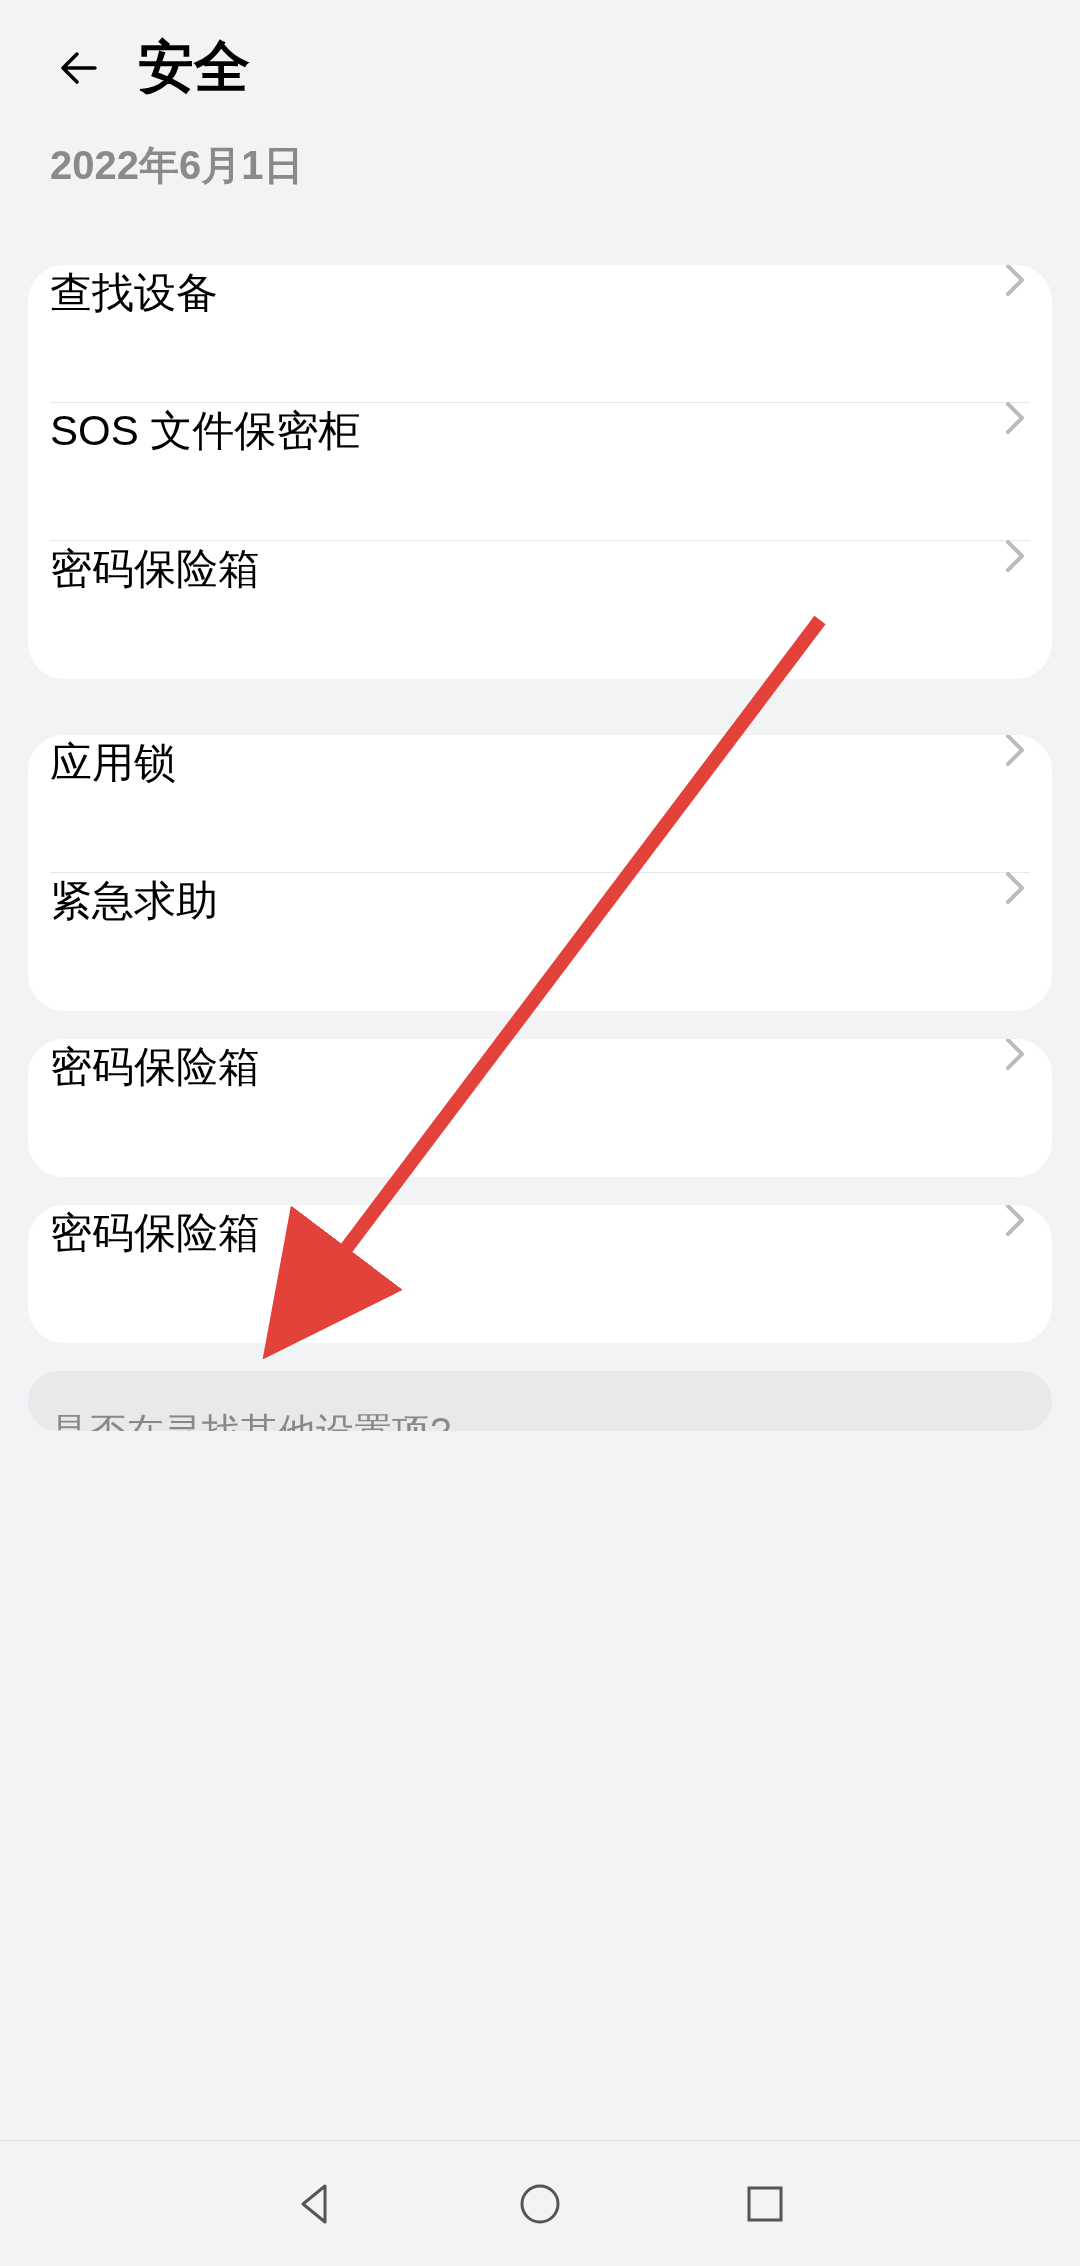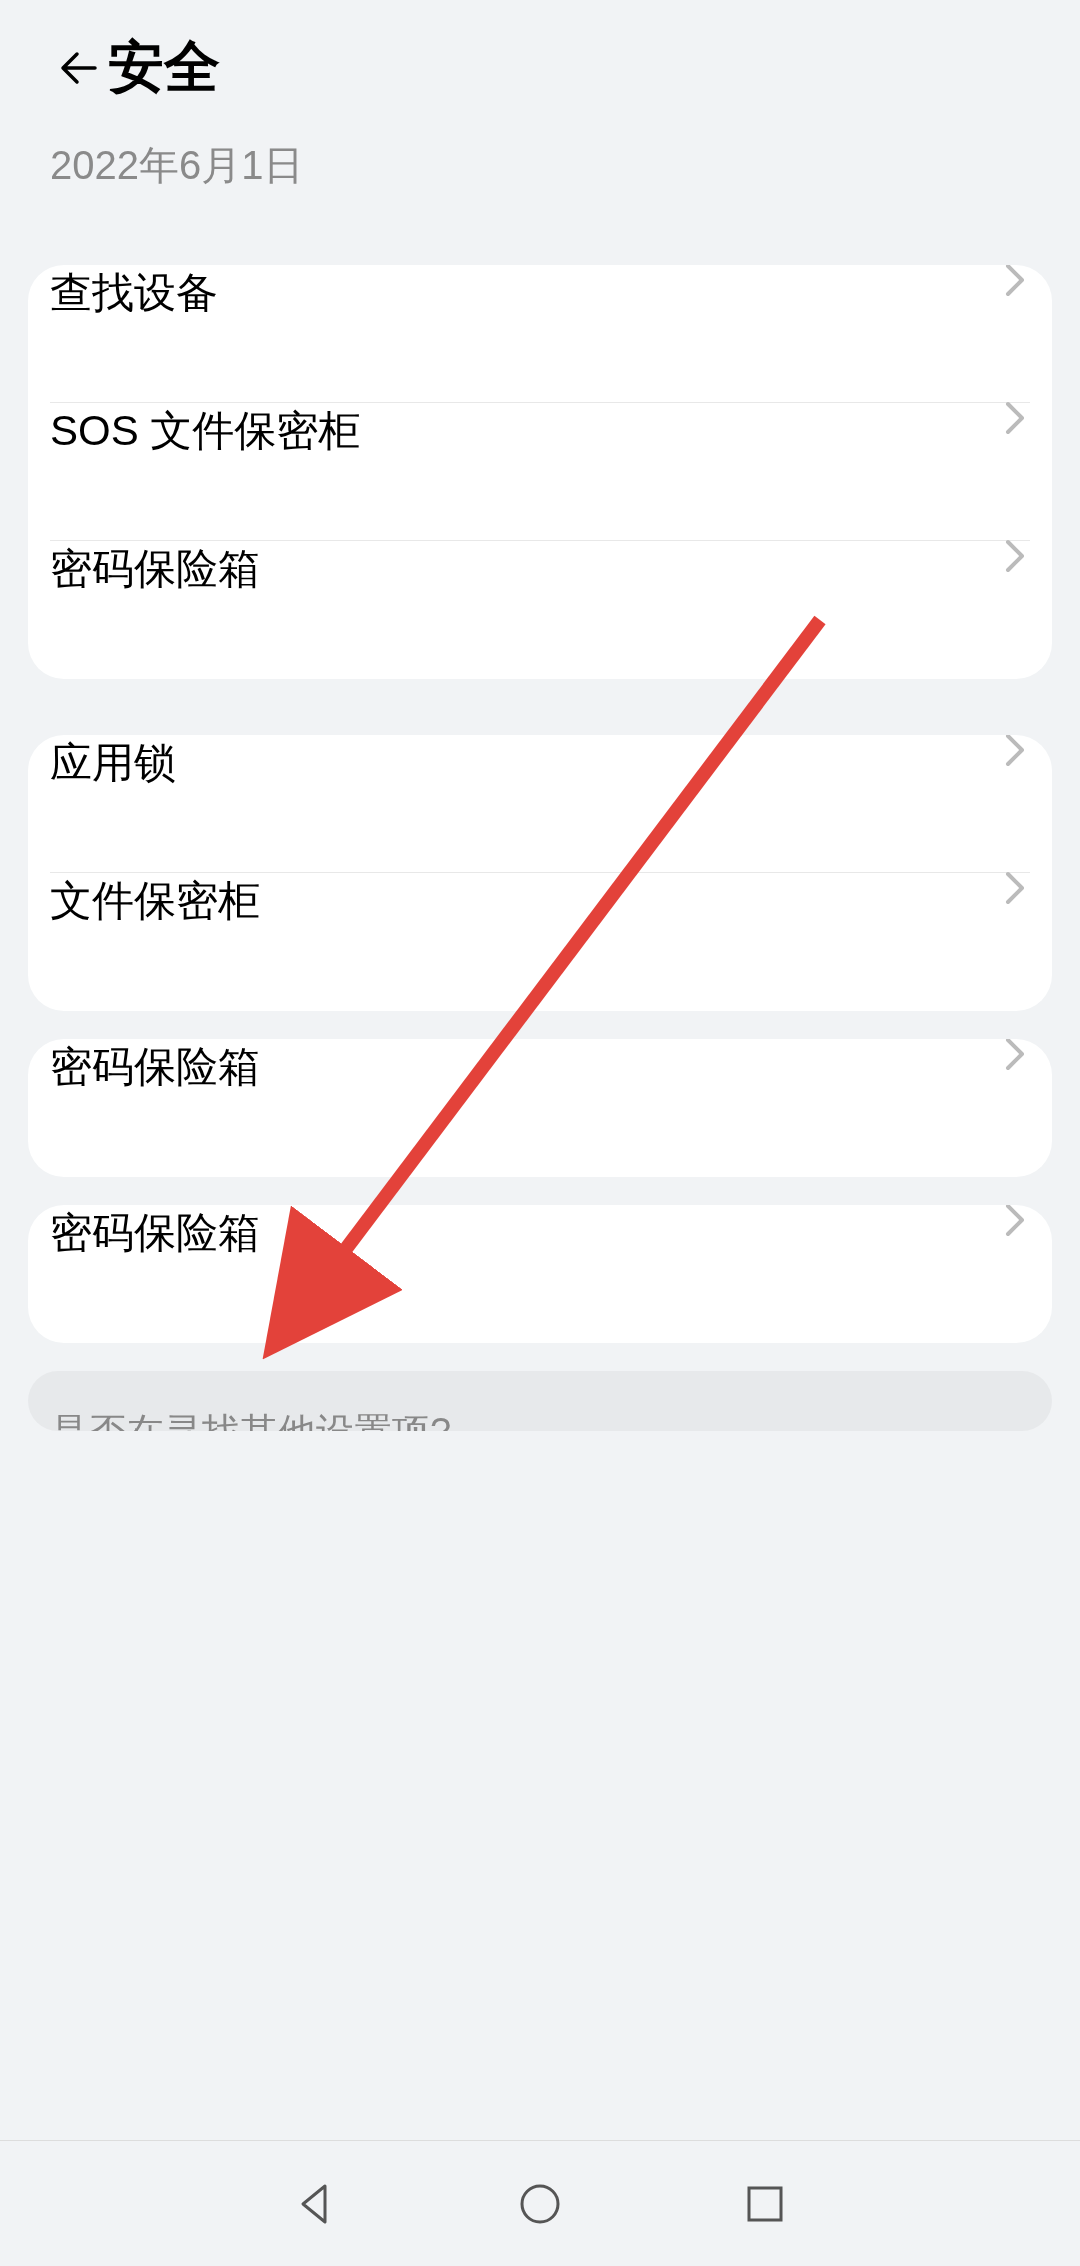--- a/index.html
+++ b/index.html
@@ -19,20 +19,21 @@
       width: 100%;
       height: calc(100% - 126px);
       overflow: hidden;
     }
     .header {
       padding: 30px 50px 0 50px;
     }
     .header-top {
       display: flex;
       align-items: center;
+      gap: 30px;
     }
     .back-icon {
       width: 58px;
       height: 58px;
       display: flex;
       align-items: center;
       justify-content: center;
     }
     .back-icon svg {
       width: 48px;
@@ -41,20 +42,21 @@
     .title {
       font-size: 56px;
       font-weight: 600;
       color: #000;
     }
     .date {
       font-size: 40px;
       color: #8a8a8a;
       margin-top: 32px;
       padding-left: 0;
+      font-weight: bold;
     }
     .list-area {
       margin-top: 72px;
       padding: 0 28px;
     }
     .card {
       background: #fff;
       border-radius: 36px;
       margin-bottom: 28px;
       overflow: hidden;
@@ -185,21 +187,21 @@
       <div class="card">
         <div class="list-item">
           <div class="item-label">应用锁</div>
           <div class="chevron">
             <svg viewBox="0 0 22 36" fill="none" stroke="#bbb" stroke-width="4" stroke-linecap="round" stroke-linejoin="round">
               <path d="M4 4 L18 18 L4 32"></path>
             </svg>
           </div>
         </div>
         <div class="list-item">
-          <div class="item-label">文件保密柜</div>
+          <div class="item-label">紧急求助</div>
           <div class="chevron">
             <svg viewBox="0 0 22 36" fill="none" stroke="#bbb" stroke-width="4" stroke-linecap="round" stroke-linejoin="round">
               <path d="M4 4 L18 18 L4 32"></path>
             </svg>
           </div>
         </div>
       </div>
       <div class="card">
         <div class="list-item">
           <div class="item-label">密码保险箱</div>

